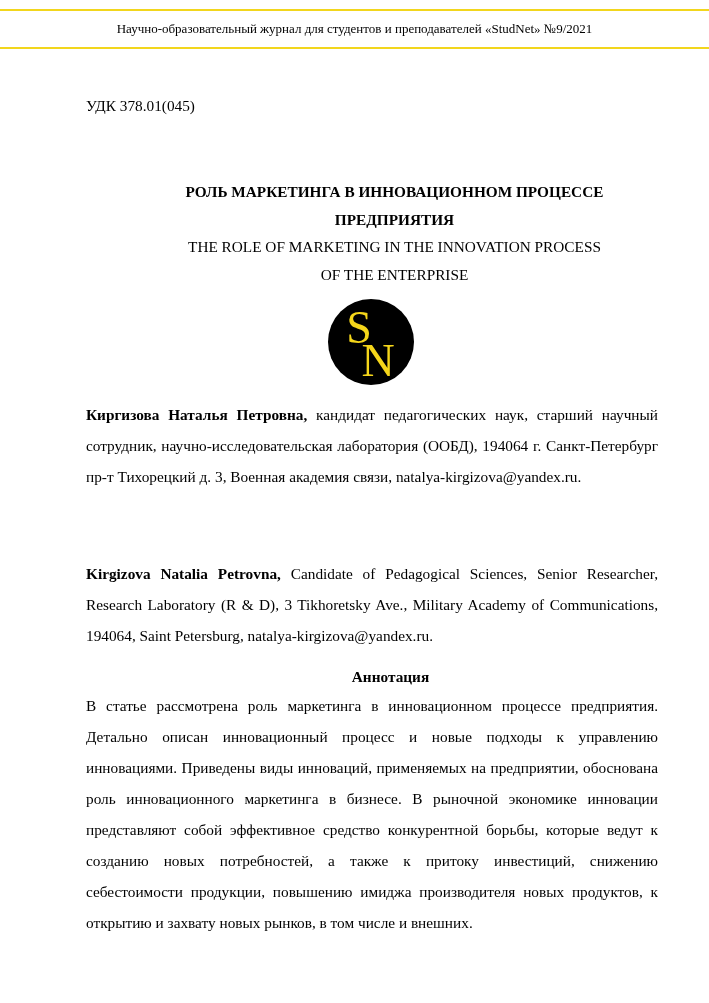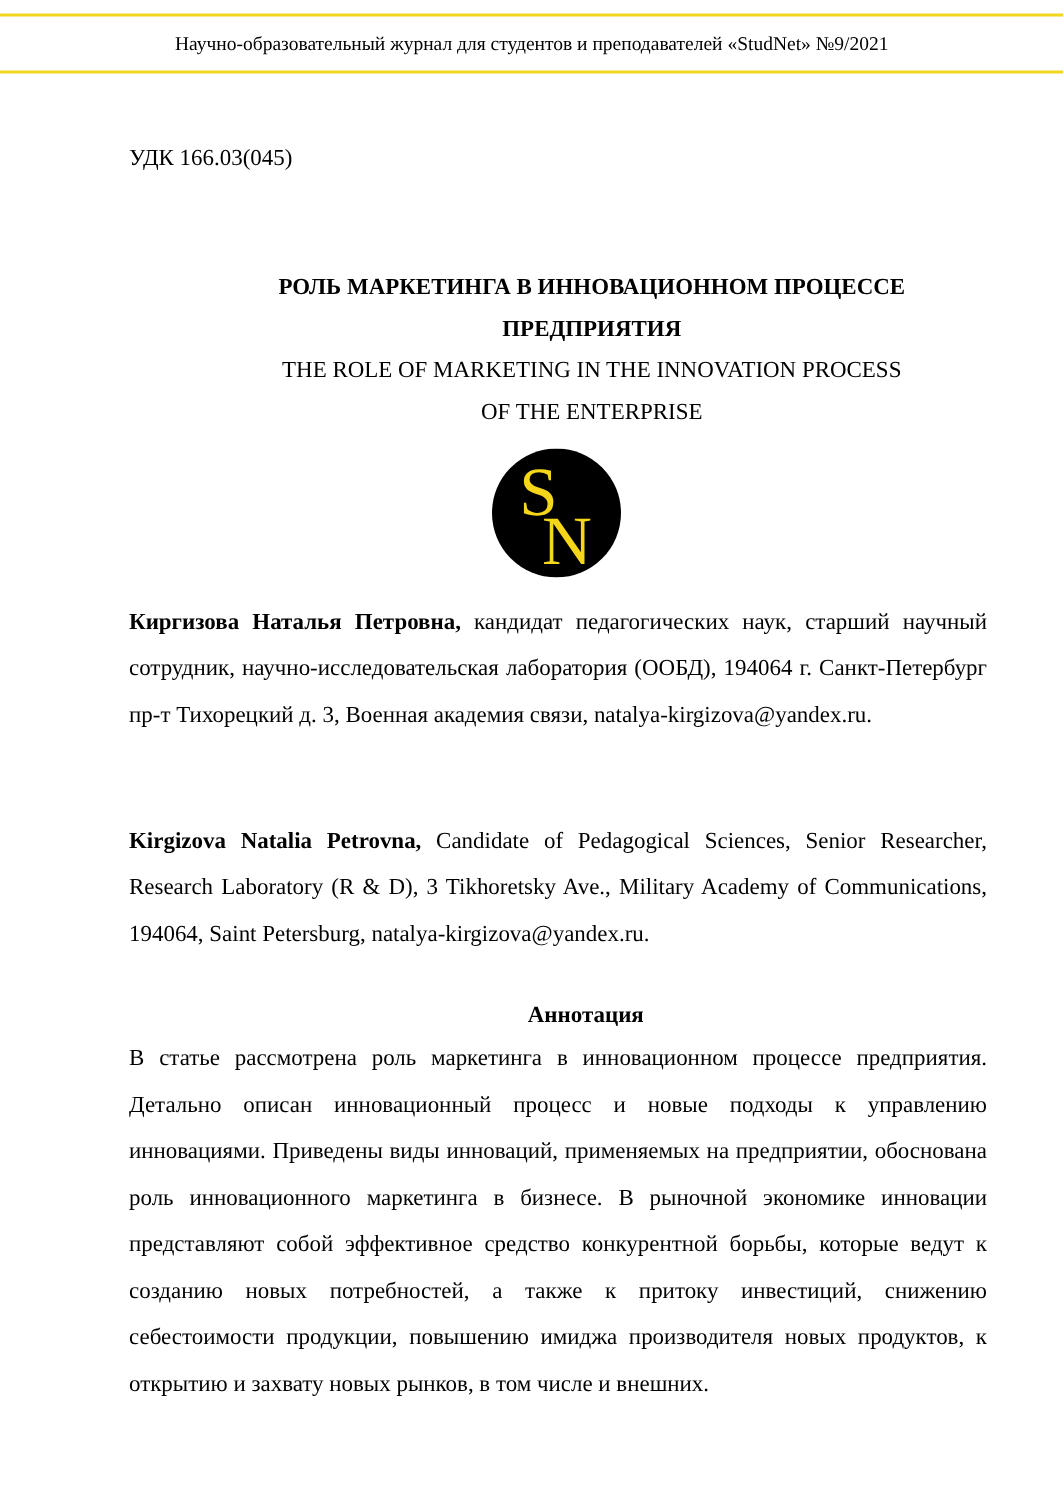--- a/index.html
+++ b/index.html
@@ -16,34 +16,34 @@
     }
     .meta { position: absolute; left: 86px; top: 93px; line-height: 26.5px; }
     .title-block { position: absolute; left: 0; width: 709px; top: 178px; text-align: center; line-height: 27.5px; margin-left: 40px; }
     .title-ru { font-weight: bold; }
     .logo { position: absolute; left: 328px; top: 299px; width: 86px; height: 86px; }
     .para {
       position: absolute; left: 86px; width: 572px; text-align: justify;
       line-height: 31px; text-align-last: left;
     }
     .author-ru { top: 399px; }
-    .author-en { top: 545px; }
+    .author-en { top: 558px; }
     .abstract-heading { position: absolute; left: 0; width: 709px; top: 664px; text-align: center; font-weight: bold; line-height: 26px; padding-left: 36px; }
     .abstract { top: 690px; }
     b { font-weight: bold; }
   </style>
 </head>
 <body>
 
 <div class="header">
   <span>Научно-образовательный журнал для студентов и преподавателей «StudNet» №9/2021</span>
 </div>
 
 <div class="meta">
-  <div>УДК 166.03(045)</div>
+  <div>УДК 378.01(045)</div>
 </div>
 
 <div class="title-block">
   <div class="title-ru">РОЛЬ МАРКЕТИНГА В ИННОВАЦИОННОМ ПРОЦЕССЕ</div>
   <div class="title-ru">ПРЕДПРИЯТИЯ</div>
   <div>THE ROLE OF MARKETING IN THE INNOVATION PROCESS</div>
   <div>OF THE ENTERPRISE</div>
 </div>
 
 <svg class="logo" viewBox="0 0 86 86">

